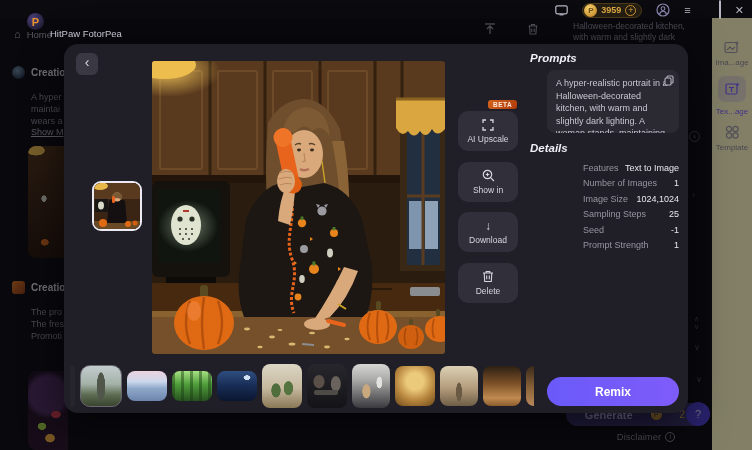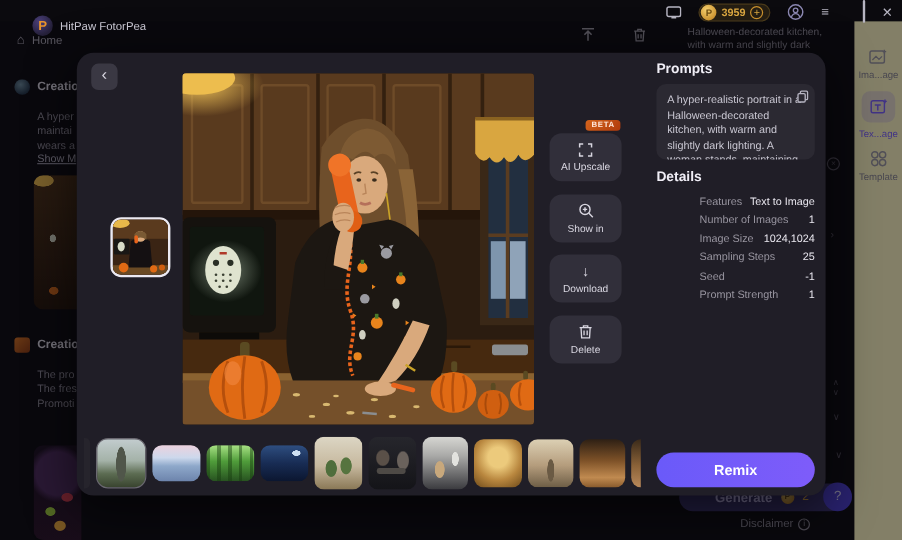--- a/index.html
+++ b/index.html
@@ -12,21 +12,21 @@
   .abs { position:absolute; }
 
   
   .titlebar { position:absolute; inset:0 0 auto 0; height:34px; z-index:40; }
   .logo {
     position:absolute; left:27px; top:13px; width:17px; height:17px; border-radius:50%;
     background:radial-gradient(circle at 35% 30%, #4a3f7a 0%, #241f38 70%);
     display:flex; align-items:center; justify-content:center;
     font-size:11px; font-weight:bold; color:#e8932c;
   }
-  .app-title { position:absolute; left:50px; top:17px; font-size:9.5px; color:#c6c4cf; }
+  .app-title { position:absolute; left:50px; top:28px; font-size:9.5px; color:#c6c4cf; }
   .tb-right { position:absolute; right:8px; top:2px; height:16px; display:flex; align-items:center; gap:14px; }
   .tb-ico { width:14px; height:14px; display:flex; align-items:center; justify-content:center; color:#b7b5c2; }
   .coin-pill {
     display:flex; align-items:center; gap:4px; height:15px; padding:0 5px 0 1px;
     background:#241d12; border:1px solid #4a3a1a; border-radius:8px;
   }
   .coin {
     width:13px; height:13px; border-radius:50%;
     background:radial-gradient(circle at 38% 32%, #f5cf6e, #c9902e 75%);
     display:flex; align-items:center; justify-content:center;
@@ -75,21 +75,21 @@
 
   .bg-header-ico { position:absolute; top:22px; color:#9a98a3; }
   .bg-prompt-preview { position:absolute; left:573px; top:21px; width:120px; font-size:8.5px;
     line-height:11px; color:#8f8d99; }
 
   .bg-frag { position:absolute; color:#55525e; font-size:9px; }
   .frag-x { left:689px; top:131px; width:11px; height:11px; border:1px solid #55525e; border-radius:50%;
     font-size:7px; line-height:9px; text-align:center; }
 
   .gen-btn { position:absolute; left:566px; top:403px; width:138px; height:23px; border-radius:12px;
-    background:#37306b; display:flex; align-items:center; justify-content:center; gap:7px; }
+    background:#37306b; display:flex; align-items:center; justify-content:center; gap:18px; }
   .gen-label { font-size:11px; font-weight:bold; color:#c3bbee; }
   .gen-coin { width:11px; height:11px; border-radius:50%;
     background:radial-gradient(circle at 38% 32%, #f5cf6e, #c9902e 75%);
     color:#6e4d12; font-size:7px; font-weight:bold; text-align:center; line-height:11px; }
   .gen-cost { font-size:10px; color:#d9a640; }
   .help-circle { position:absolute; left:686px; top:402px; width:24px; height:24px; border-radius:50%;
     background:#4b3fd1; color:#dcd8f8; font-size:11px; display:flex; align-items:center; justify-content:center; }
   .disclaimer { position:absolute; left:596px; top:431px; width:100px; display:flex; gap:4px;
     align-items:center; justify-content:center; font-size:9.5px; color:#8a8894; }
   .info-circle { width:10px; height:10px; border:1px solid #8a8894; border-radius:50%;
@@ -114,21 +114,21 @@
   .main-image { position:absolute; left:88px; top:17px; width:293px; height:293px; border-radius:3px; overflow:hidden; }
 
   .action-btn { position:absolute; left:394px; width:60px; height:40px; border-radius:10px;
     background:#312f3a; display:flex; flex-direction:column; align-items:center; justify-content:center; gap:3px; }
   .action-ico { color:#d8d6e0; height:13px; display:flex; align-items:center; }
   .action-label { font-size:8.5px; color:#d8d6e0; }
   .beta-badge { position:absolute; left:424px; top:56px; padding:1px 5px; border-radius:3px;
     background:linear-gradient(135deg,#d4641c,#b03a0c); color:#ffe8dc; font-size:6.5px; font-weight:bold;
     letter-spacing:0.5px; z-index:3; }
 
-  .m-h { position:absolute; left:483px; font-size:11.5px; font-weight:bold; color:#f0eef6; }
+  .m-h { position:absolute; left:466px; font-size:11.5px; font-weight:bold; color:#f0eef6;font-style:italic; }
   .prompt-box { position:absolute; left:483px; top:26px; width:132px; height:63px; border-radius:8px;
     background:#2b2932; padding:7px 9px; overflow:hidden; }
   .prompt-text { font-size:9px; line-height:12.5px; color:#c9c7d2; }
   .copy-ico { position:absolute; right:5px; top:5px; color:#b7b5c2; }
 
   .detail-rows { position:absolute; left:483px; top:116px; width:132px; }
   .d-row { height:15.5px; display:flex; align-items:center; justify-content:space-between; }
   .d-label { font-size:9px; color:#97949f;padding-left:36px; }
   .d-value { font-size:9px; color:#e8e6ee; }
 

